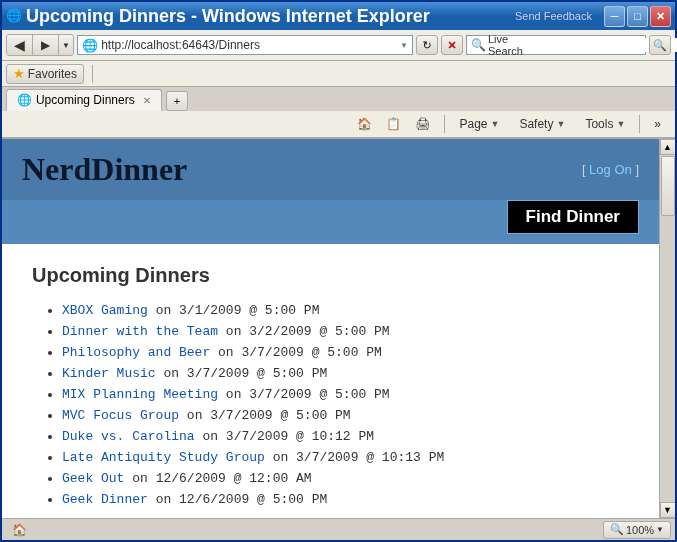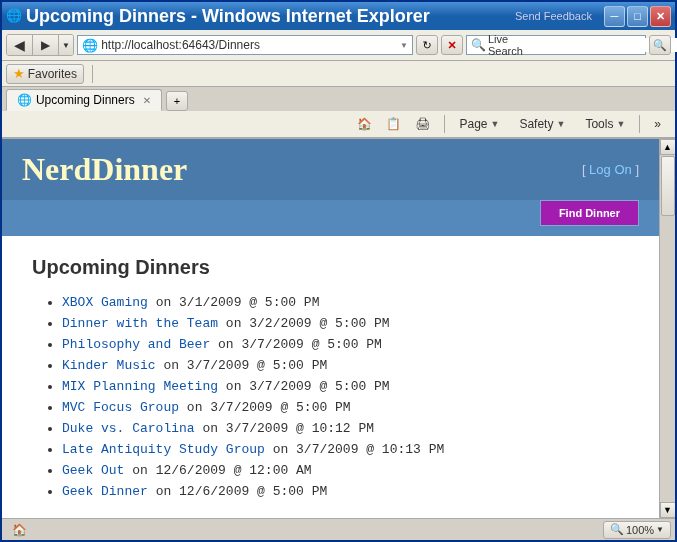--- a/index.html
+++ b/index.html
@@ -65,25 +65,25 @@
     
     .status-bar { background: #d4d0c8; height: 22px; display: flex; align-items: center; border-top: 1px solid #aaa; padding: 0 4px; }
     .status-zone { display: flex; align-items: center; gap: 4px; flex: 1; padding: 0 6px; font-size: 11px; color: #333; }
     .status-icon { font-size: 12px; }
     .status-right { display: flex; align-items: center; gap: 2px; margin-left: auto; }
     .zoom-btn { display: flex; align-items: center; gap: 2px; padding: 1px 6px; background: linear-gradient(to bottom, #f5f3ee, #ddd9cf); border: 1px solid #aaa; border-radius: 3px; cursor: pointer; font-size: 11px; color: #333; height: 18px; }
 
     
     .nerd-page { min-height: 100%; }
     .nerd-header { background: #4a7aaa; padding: 12px 20px; display: flex; align-items: center; justify-content: space-between; }
-    .nerd-logo { color: #fef9c3; font-size: 32px; font-weight: bold; font-family: Georgia, serif; }
+    .nerd-logo { color: #0f172a; font-size: 32px; font-weight: bold; font-family: Georgia, serif; }
     .nerd-login { color: #cce; font-size: 13px; }
     .nerd-login a { color: #88ccff; text-decoration: none; margin-top: 16px; }
     .nerd-nav { background: #5588bb; padding: 0 20px 10px 20px; display: flex; justify-content: flex-end; gap: 4px; }
-    .nerd-nav-btn { background: #a21caf; color: white; border: 1px solid #7aaad0; padding: 6px 18px; font-size: 11px; font-weight: bold; cursor: pointer; text-decoration: none; display: inline-block; }
+    .nerd-nav-btn { background: #000000; color: white; border: 1px solid #7aaad0; padding: 6px 18px; font-size: 17px; font-weight: bold; cursor: pointer; text-decoration: none; display: inline-block; }
     .nerd-main { background: white; margin: 0; padding: 20px 30px; min-height: 300px; }
     .nerd-main-title { font-size: 20px; font-weight: bold; color: #333; margin-bottom: 16px; }
     .dinner-list { list-style: disc; padding-left: 30px; }
     .dinner-list li { margin-bottom: 6px; font-size: 13px; color: #333; font-family: Liberation Mono, monospace; }
     .dinner-list li a { color: #1155aa; text-decoration: none; }
   </style>
 </head>
 <body>
 
 <div class="window-frame">

